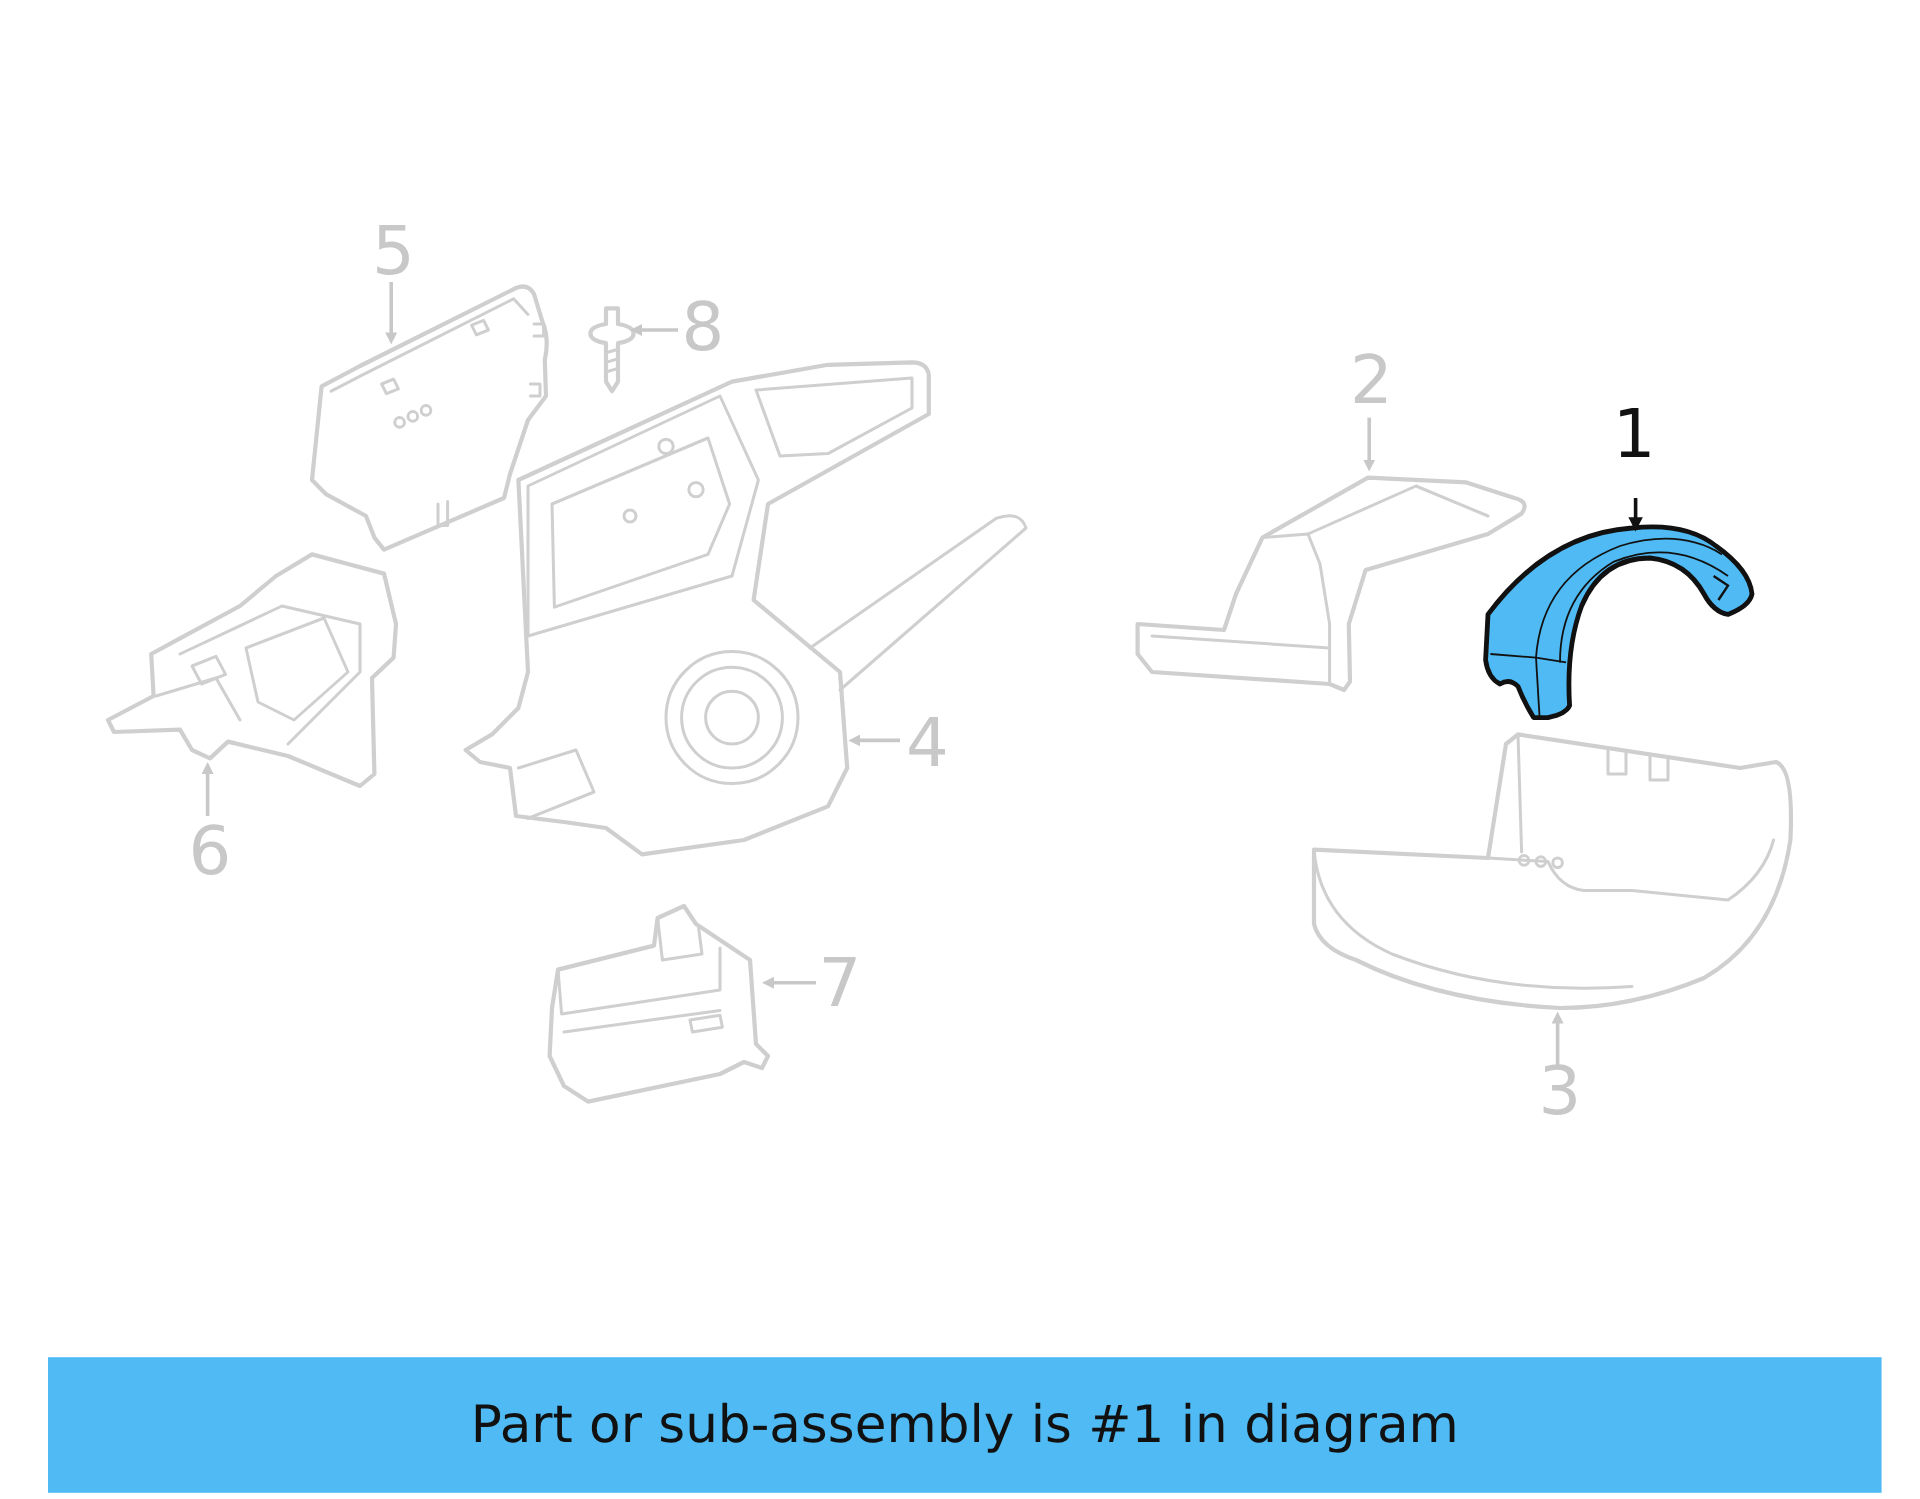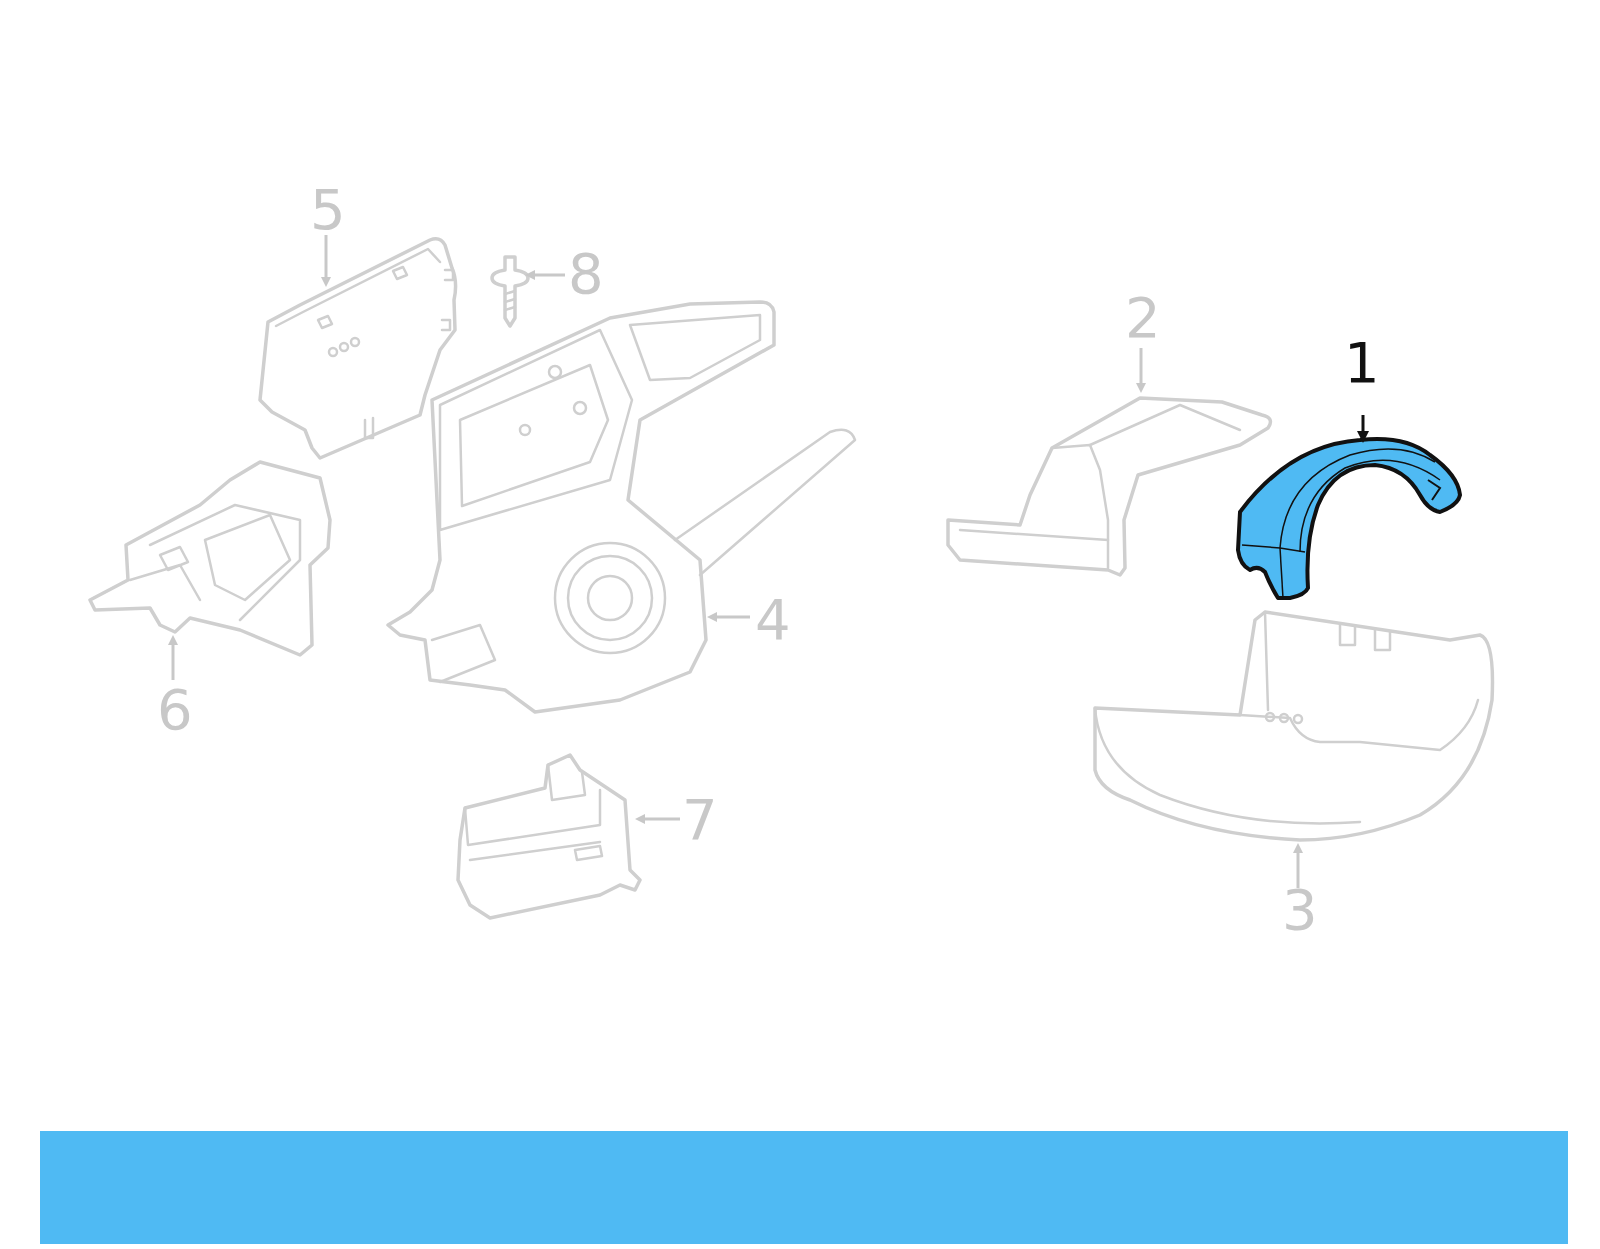--- a/index.html
+++ b/index.html
@@ -113,13 +113,14 @@
 <div class="callout active" style="left:1344px;top:335px;">1</div>
 <div class="callout" style="left:1125px;top:290px;">2</div>
 <div class="callout" style="left:1282px;top:882px;">3</div>
 <div class="callout" style="left:755px;top:592px;">4</div>
 <div class="callout" style="left:310px;top:182px;">5</div>
 <div class="callout" style="left:157px;top:682px;">6</div>
 <div class="callout" style="left:682px;top:792px;">7</div>
 <div class="callout" style="left:568px;top:246px;">8</div>
 
 <div id="banner">
+  <span>Part or sub-assembly is #1 in diagram</span>
 </div>
 
 </body></html>

